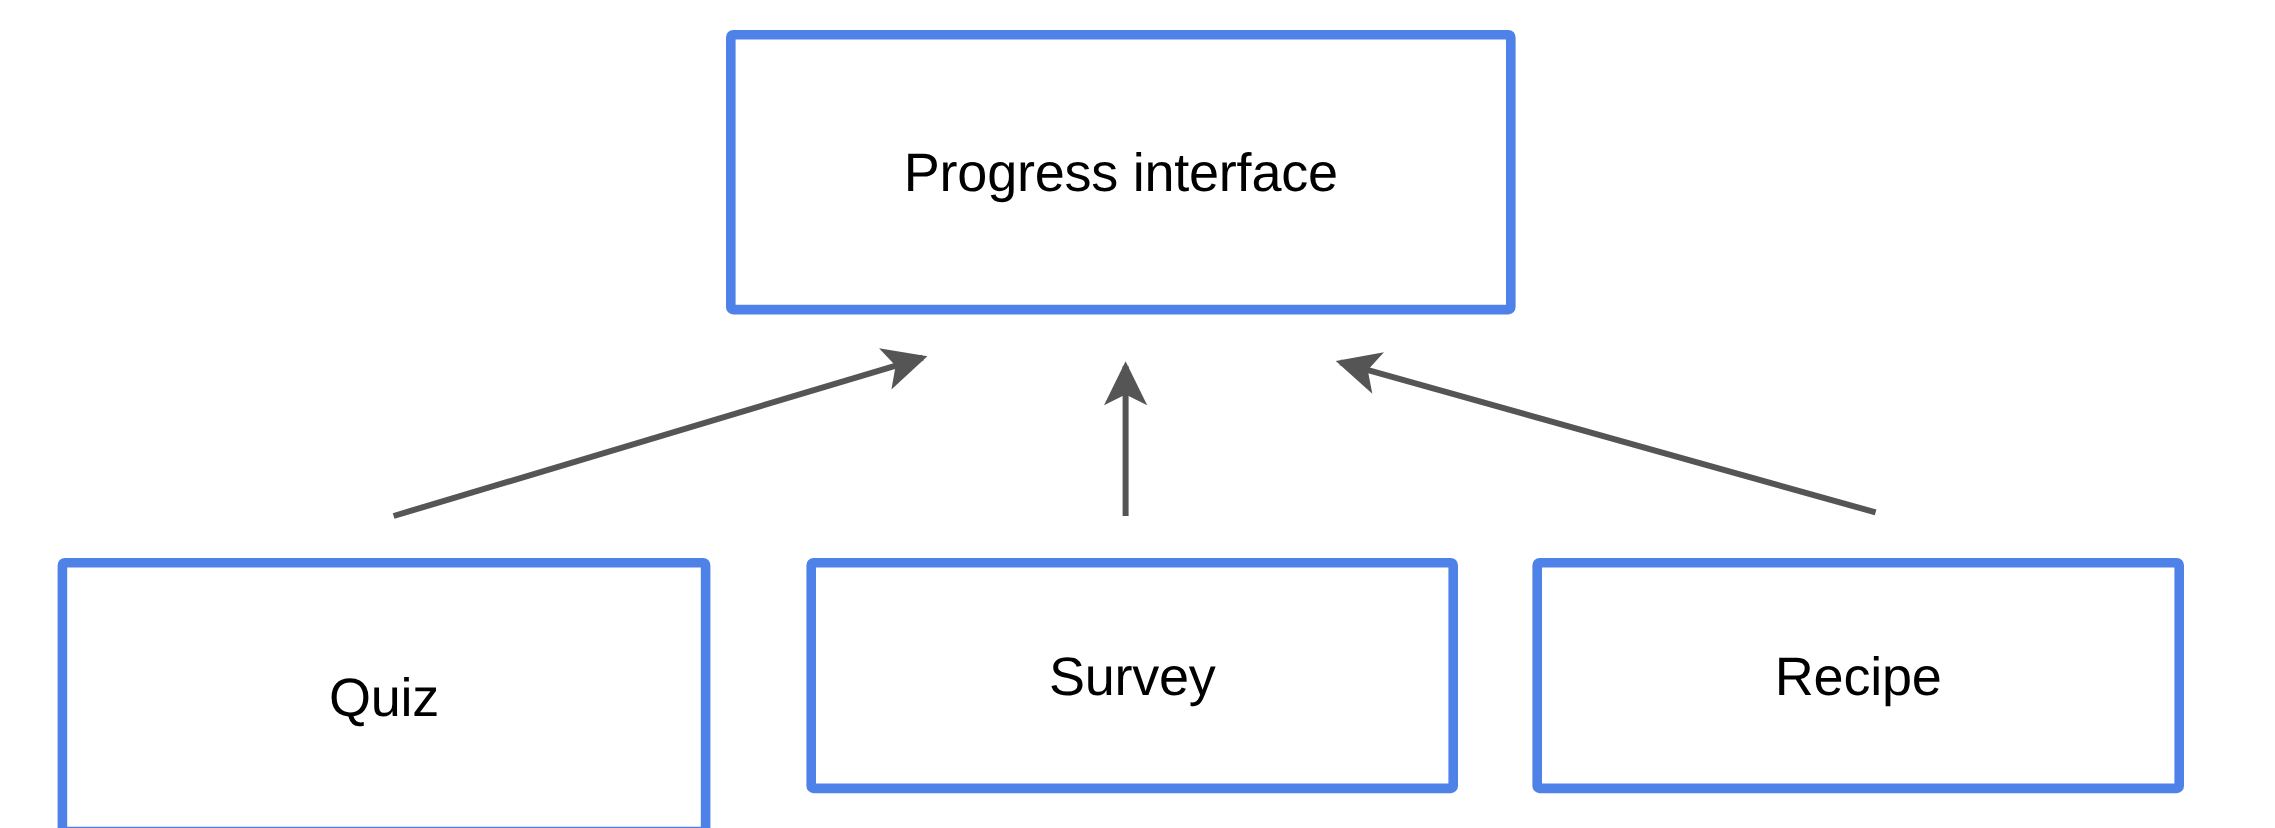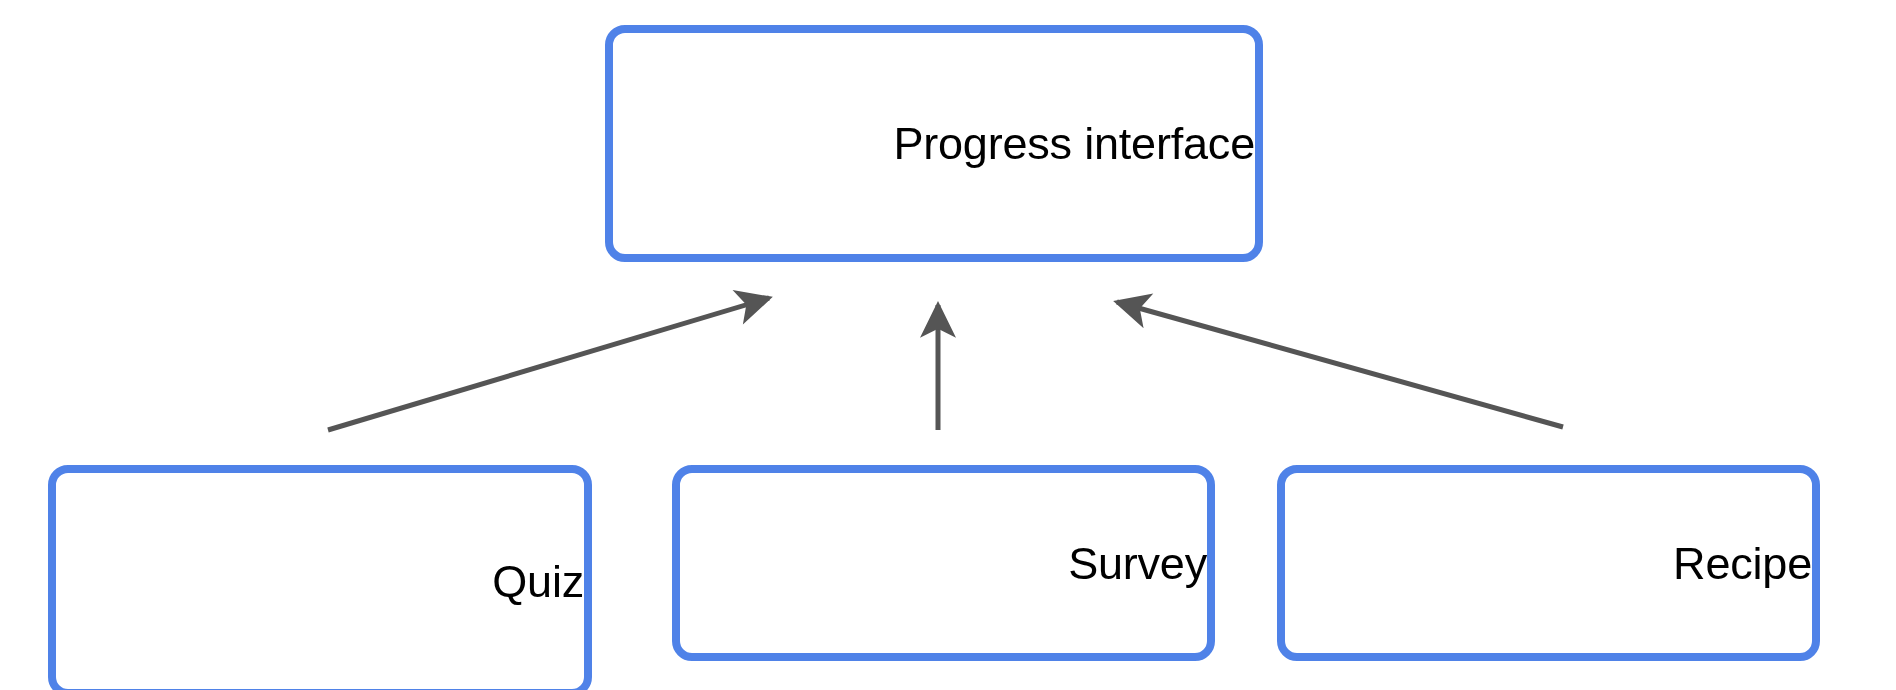--- a/index.html
+++ b/index.html
@@ -26,24 +26,24 @@
     height: 690px;
     pointer-events: none;
   }
   .node {
     position: absolute;
     box-sizing: border-box;
     background: #ffffff;
     border-style: solid;
     border-color: #4f82e8;
     border-width: 8px;
-    border-radius: 20px;
+    border-radius: 6px;
     display: flex;
     align-items: center;
-    justify-content: flex-end;
+    justify-content: center;
     z-index: 2;
   }
   .node-label {
     font-family: "Liberation Sans", sans-serif;
     font-weight: 400;
     font-size: 45px;
     line-height: 1;
     color: #000000;
     letter-spacing: -0.2px;
     white-space: nowrap;

